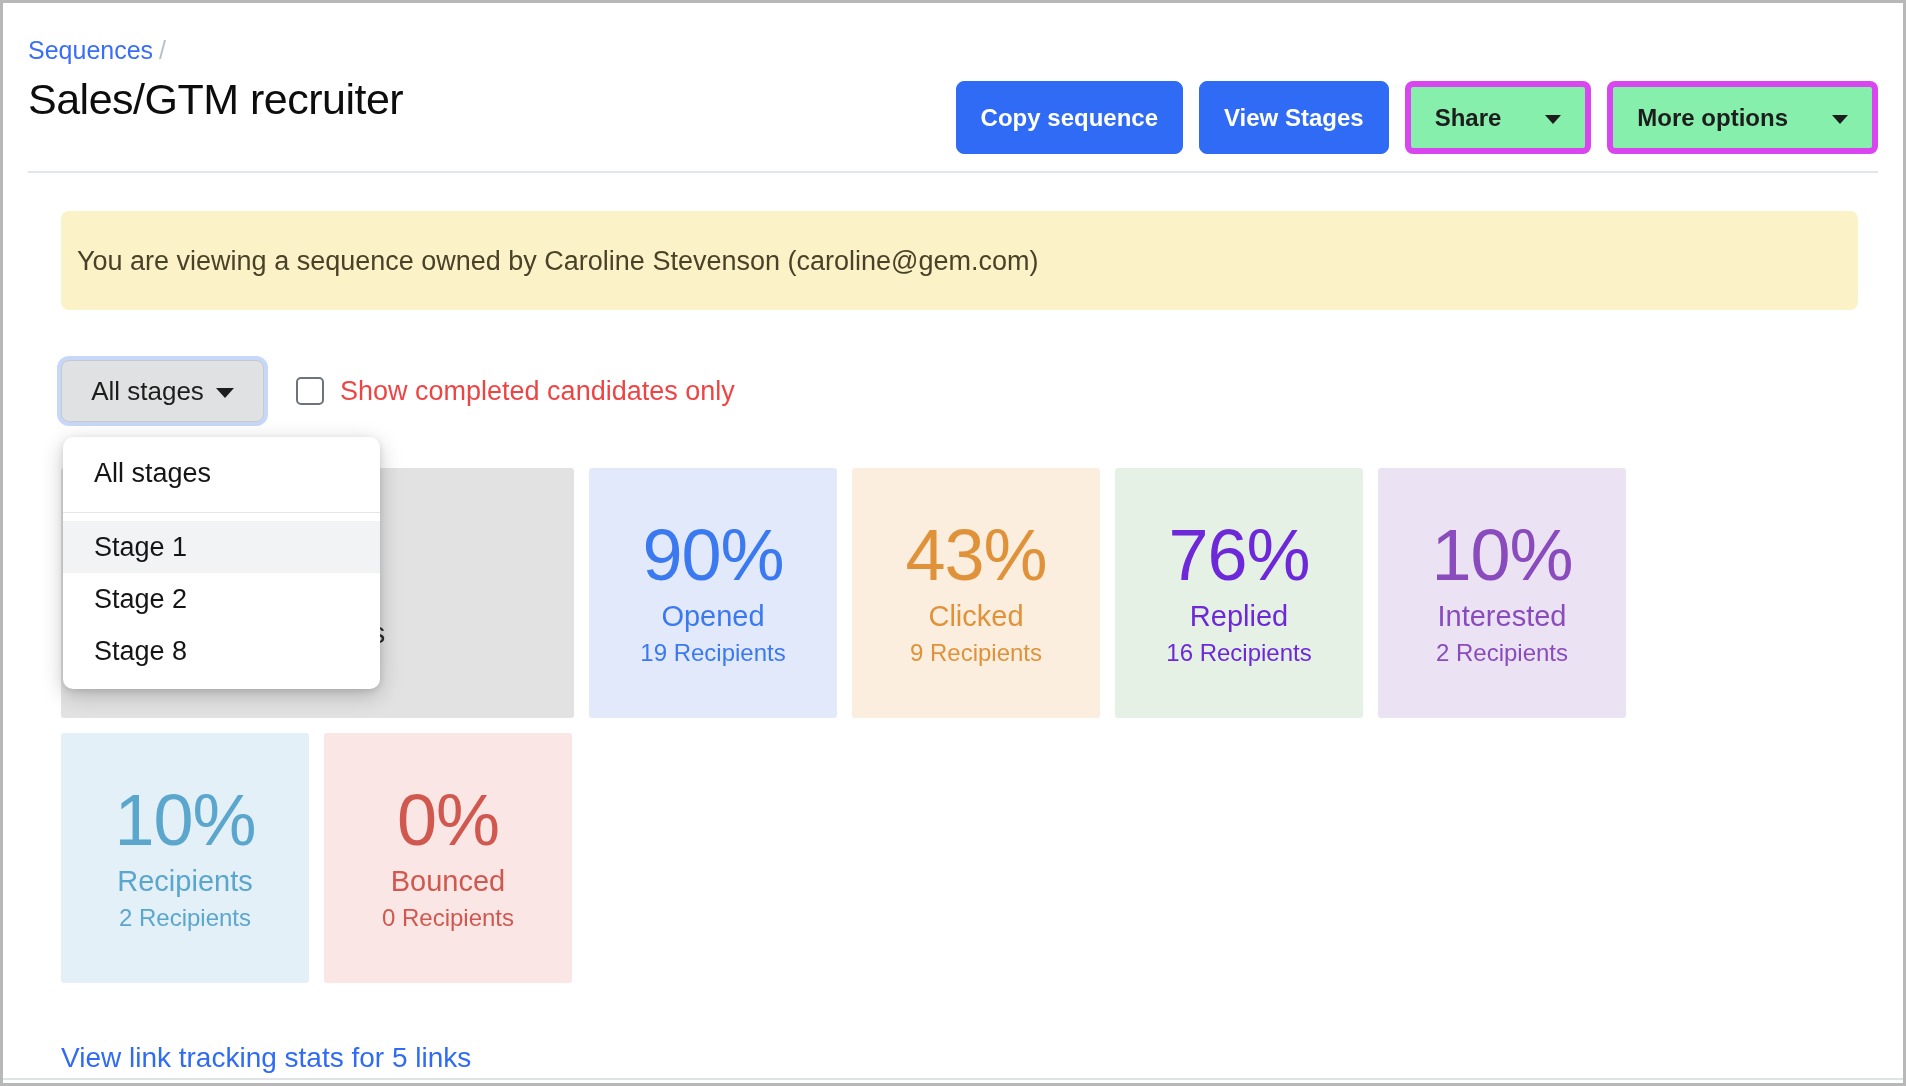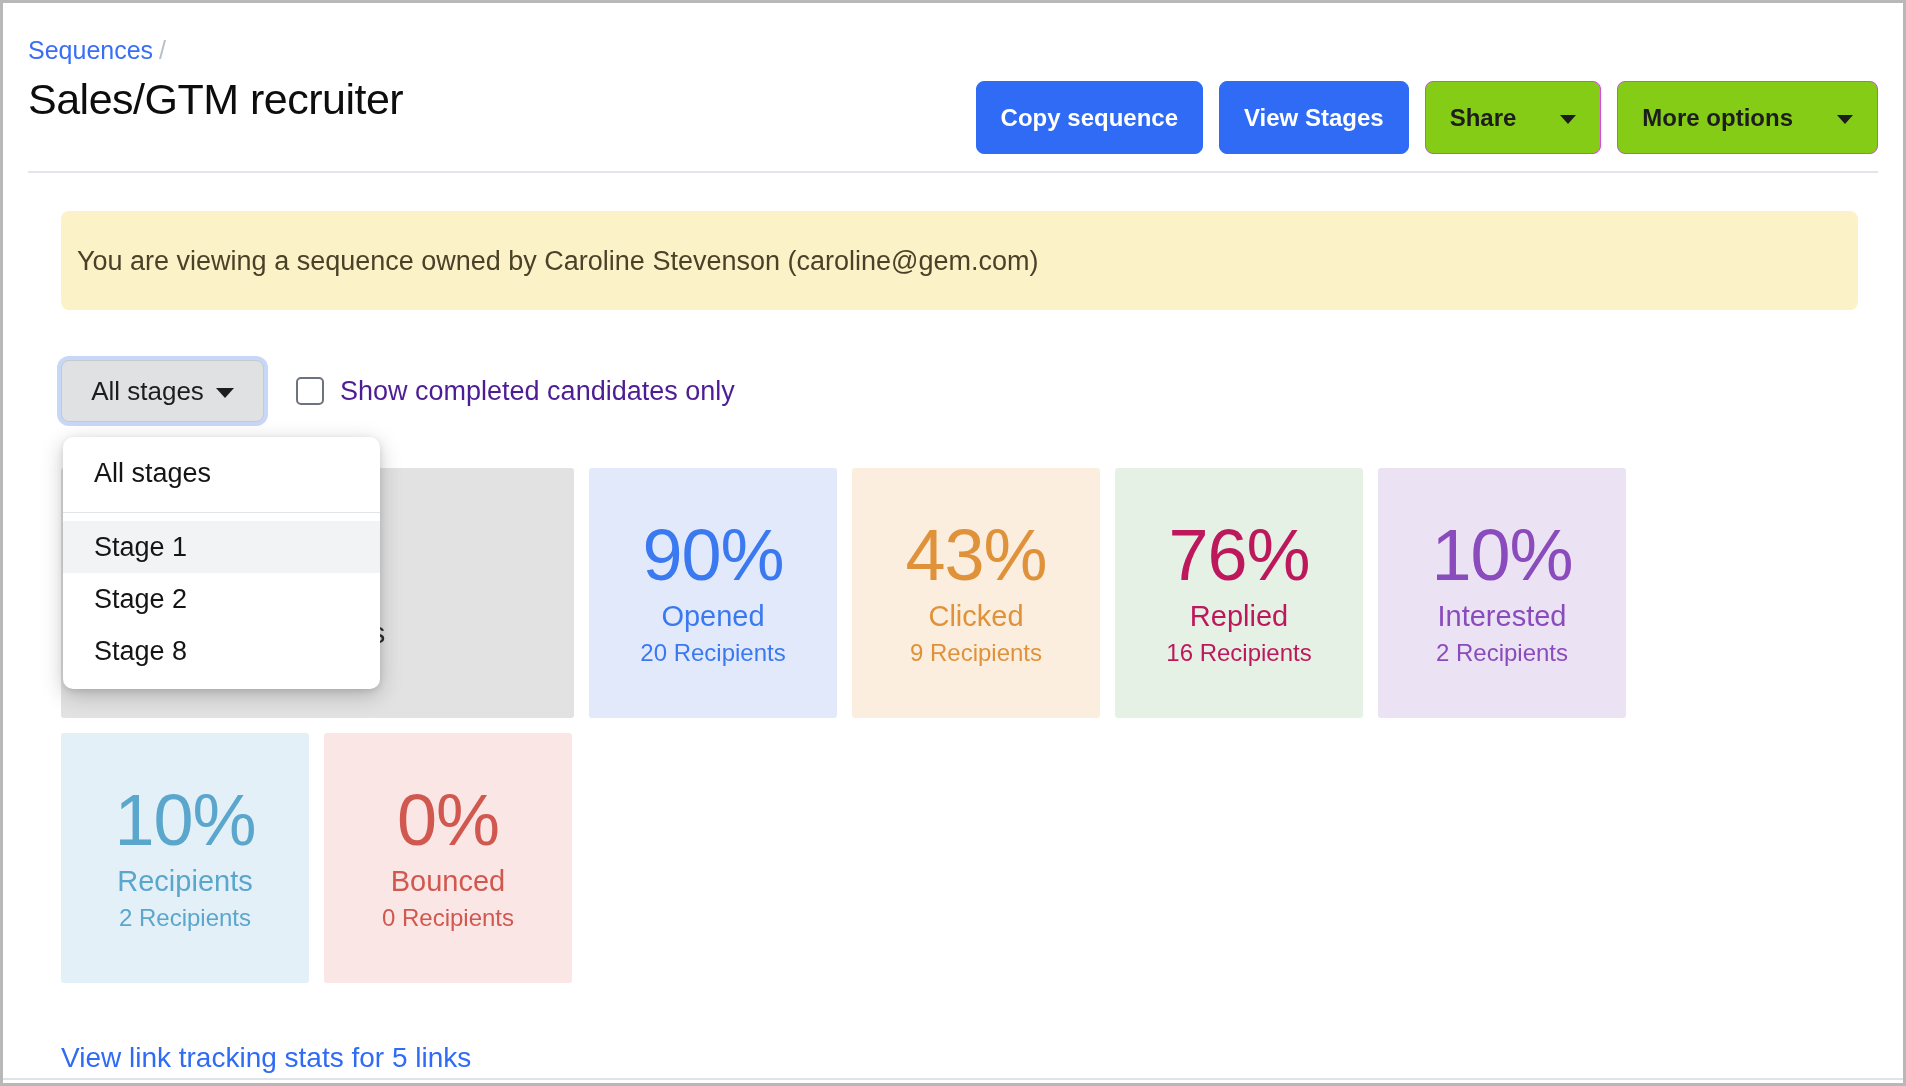--- a/index.html
+++ b/index.html
@@ -52,22 +52,22 @@
     border-radius: 8px;
     padding: 0 24px;
     height: 73px;
     display: inline-flex; align-items: center; gap: 10px;
     cursor: pointer;
     white-space: nowrap;
     border: 1px solid transparent;
   }
   .btn-primary { background: #2f6bf4; color: #ffffff; border-color: #2f6bf4; }
   .btn-light {
-    background: #84cc16; color: #1d1d1d;
-    border: 1px solid #d946ef;
+    background: #86efac; color: #1d1d1d;
+    border: 6px solid #d946ef;
     gap: 44px;
   }
   .caret {
     width: 0; height: 0;
     border-left: 8px solid transparent;
     border-right: 8px solid transparent;
     border-top: 9px solid currentColor;
     display: inline-block;
     margin-top: 3px;
   }
@@ -122,21 +122,21 @@
     cursor: pointer;
   }
   .checkbox-box {
     width: 28px; height: 28px;
     border: 2px solid #6d737c;
     border-radius: 5px;
     background: #ffffff;
     flex: none;
   }
   .checkbox-label {
-    font-size: 27px; color: #4c1d95;
+    font-size: 27px; color: #ef4444;
     white-space: nowrap;
   }
 
   
   .dropdown {
     position: absolute;
     left: 60px; top: 434px;
     width: 317px;
     background: #ffffff;
     border-radius: 10px;
@@ -262,28 +262,28 @@
     </div>
 
   <div class="stats" id="stats-grid">
       <div class="stat-card" style="background: rgb(226, 226, 226); color: rgb(43, 43, 43);">
         <div class="stat-value">21</div>
         <div class="stat-label">Recipients</div>
       </div>
       <div class="stat-card small" style="background: rgb(225, 233, 251); color: rgb(58, 121, 240);">
         <div class="stat-value">90%</div>
         <div class="stat-label">Opened</div>
-        <div class="stat-sub">20 Recipients</div>
+        <div class="stat-sub">19 Recipients</div>
       </div>
       <div class="stat-card small" style="background: rgb(251, 238, 222); color: rgb(223, 146, 57);">
         <div class="stat-value">43%</div>
         <div class="stat-label">Clicked</div>
         <div class="stat-sub">9 Recipients</div>
       </div>
-      <div class="stat-card small" style="background: rgb(230, 241, 230); color: #be185d;">
+      <div class="stat-card small" style="background: rgb(230, 241, 230); color: #6d28d9;">
         <div class="stat-value">76%</div>
         <div class="stat-label">Replied</div>
         <div class="stat-sub">16 Recipients</div>
       </div>
       <div class="stat-card small" style="background: rgb(235, 227, 243); color: rgb(138, 75, 189);">
         <div class="stat-value">10%</div>
         <div class="stat-label">Interested</div>
         <div class="stat-sub">2 Recipients</div>
       </div>
       <div class="stat-card small" style="background: rgb(228, 240, 247); color: rgb(90, 166, 204);">

